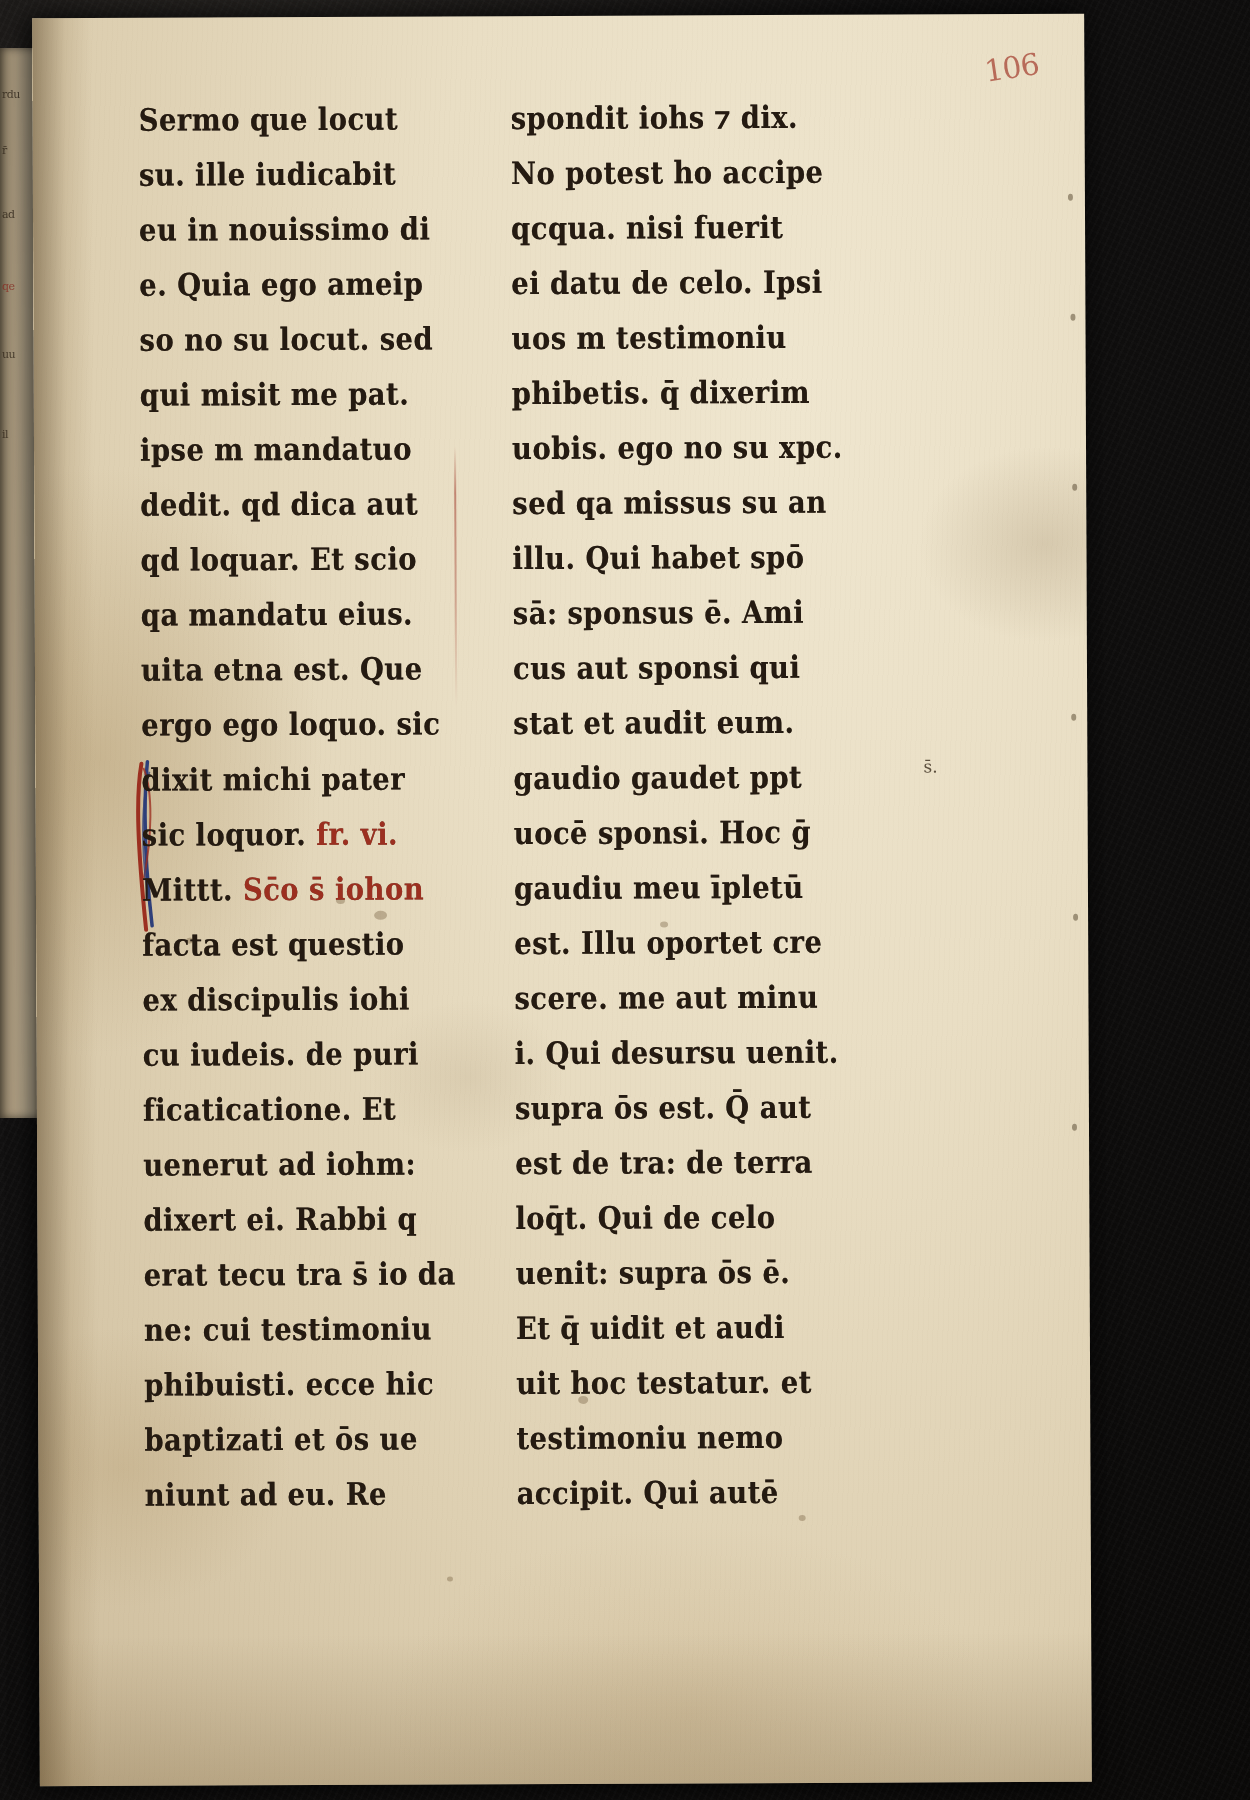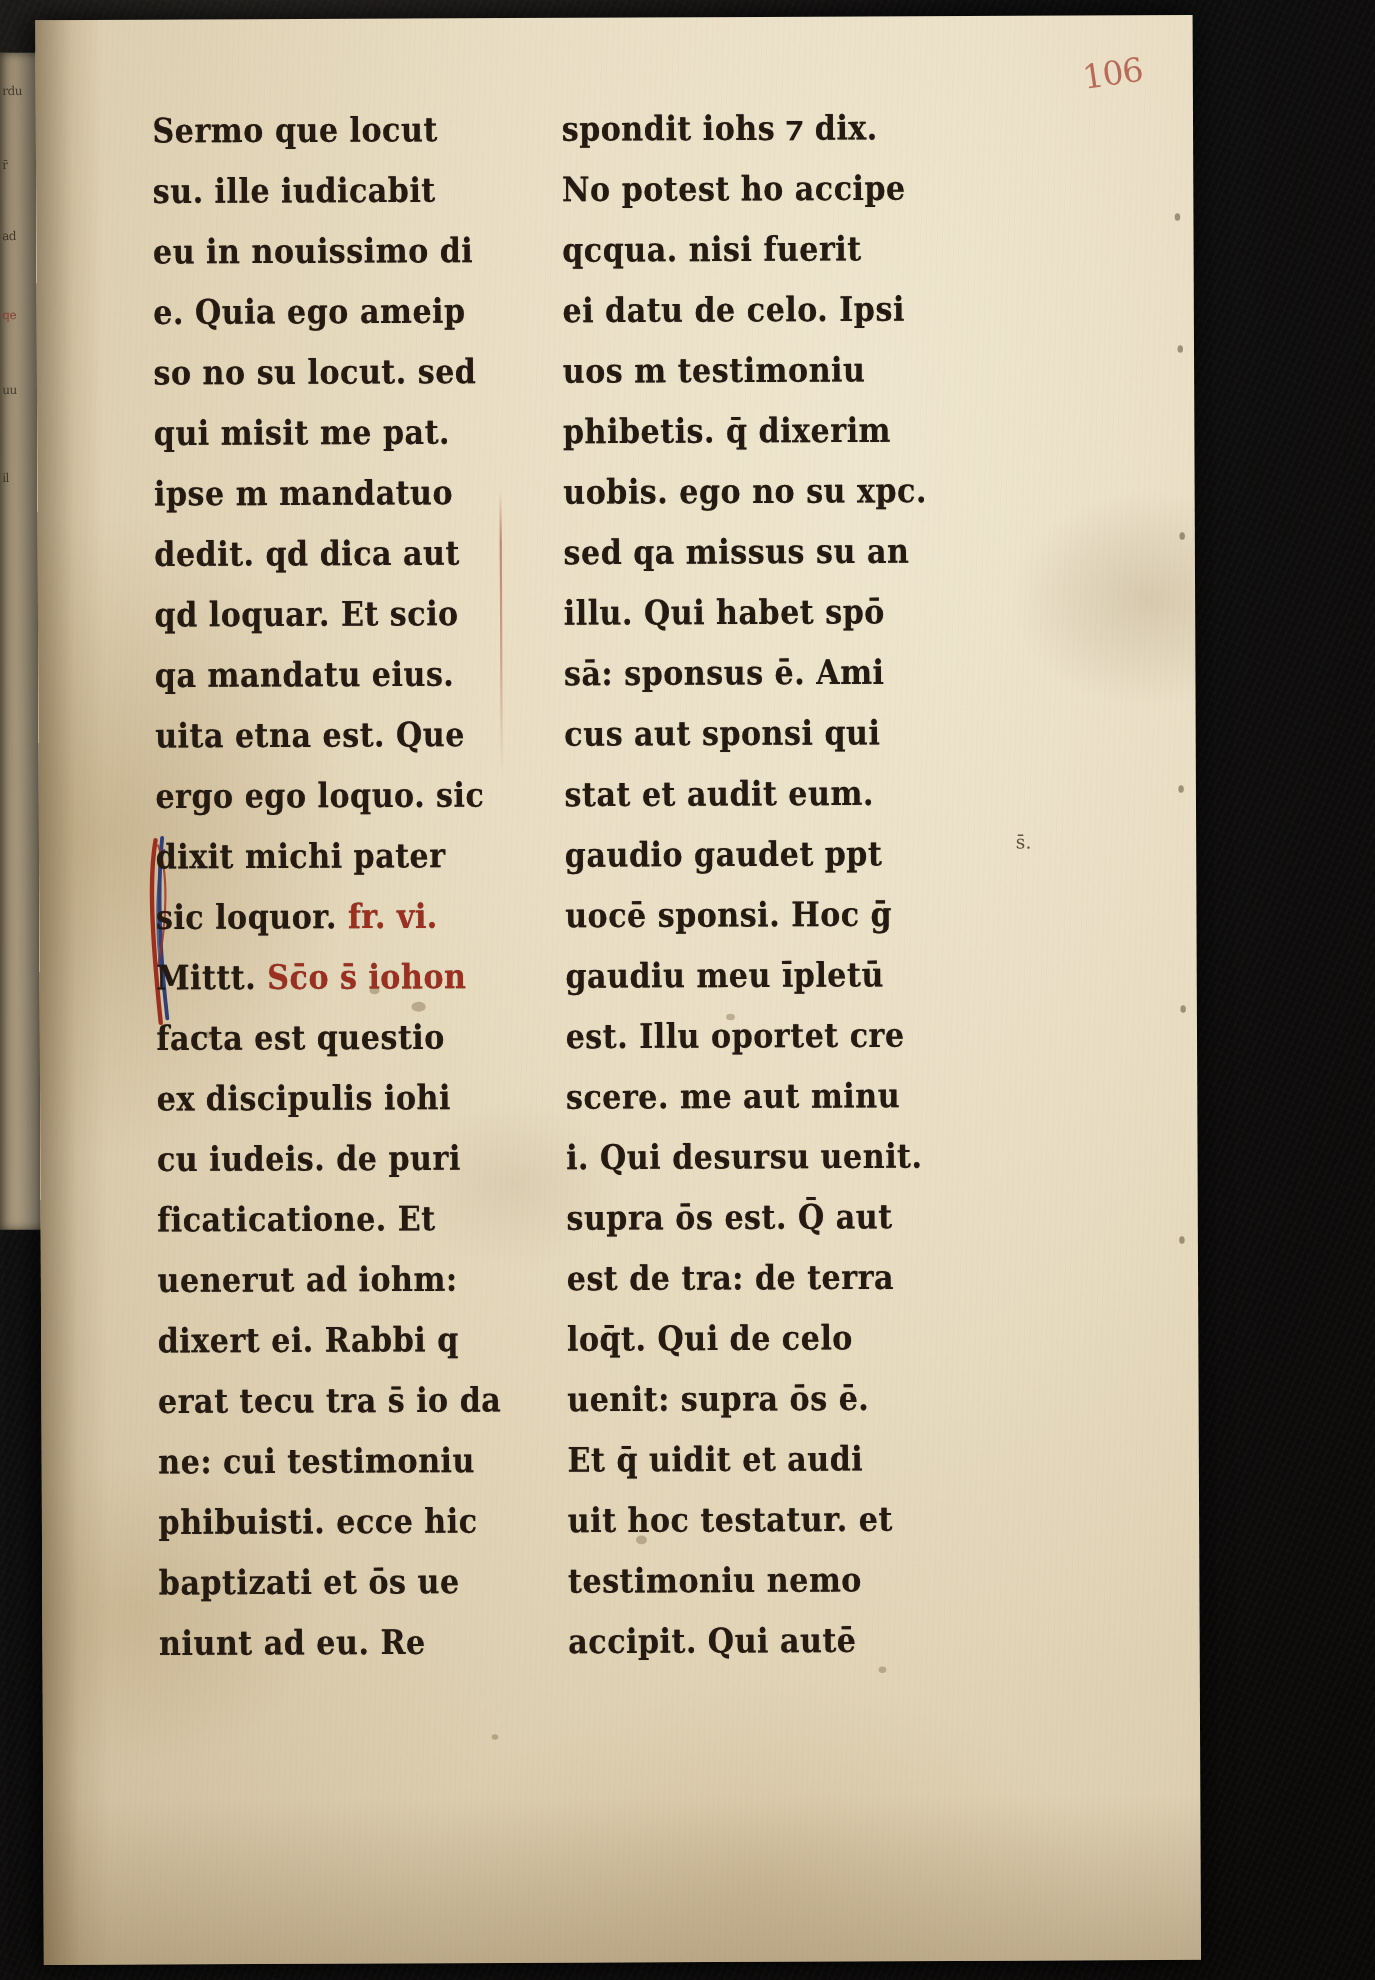--- a/index.html
+++ b/index.html
@@ -206,21 +206,21 @@
   }
 </style>
 </head>
 <body>
 
 <div id="page">
 
   <div class="backdrop"></div>
 
   <div class="prev-leaf">
-    <div class="scrap" style="top:28px;">rdu</div>
+    <div class="scrap" style="top:40px;">rdu</div>
     <div class="scrap" style="top:96px;">r̄</div>
     <div class="scrap" style="top:160px;">ad</div>
     <div class="scrap red" style="top:232px;">qe</div>
     <div class="scrap" style="top:300px;">uu</div>
     <div class="scrap" style="top:380px;">il</div>
   </div>
 
   <div class="folio">
 
     <div class="gutter-shade"></div>

